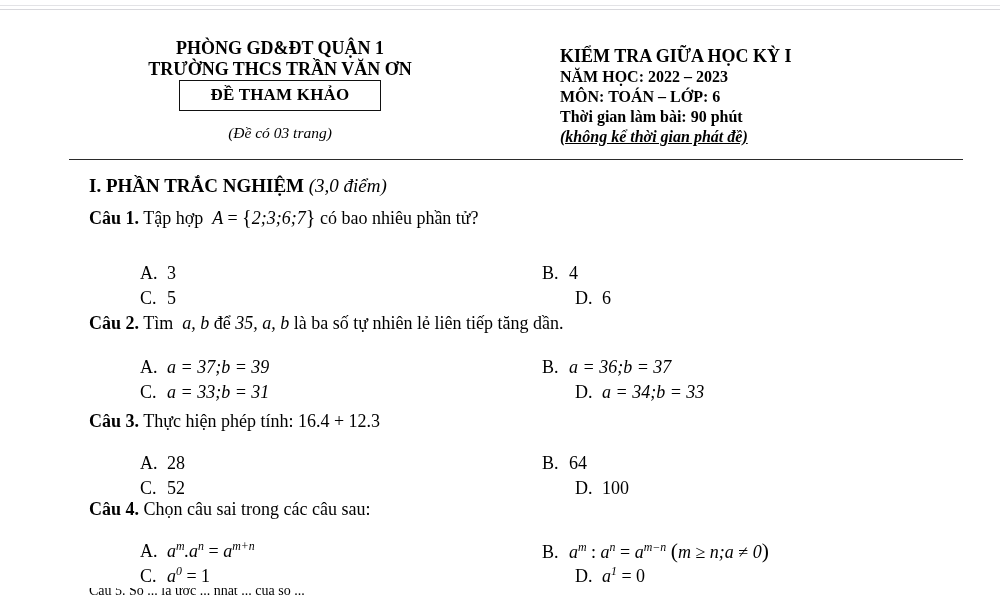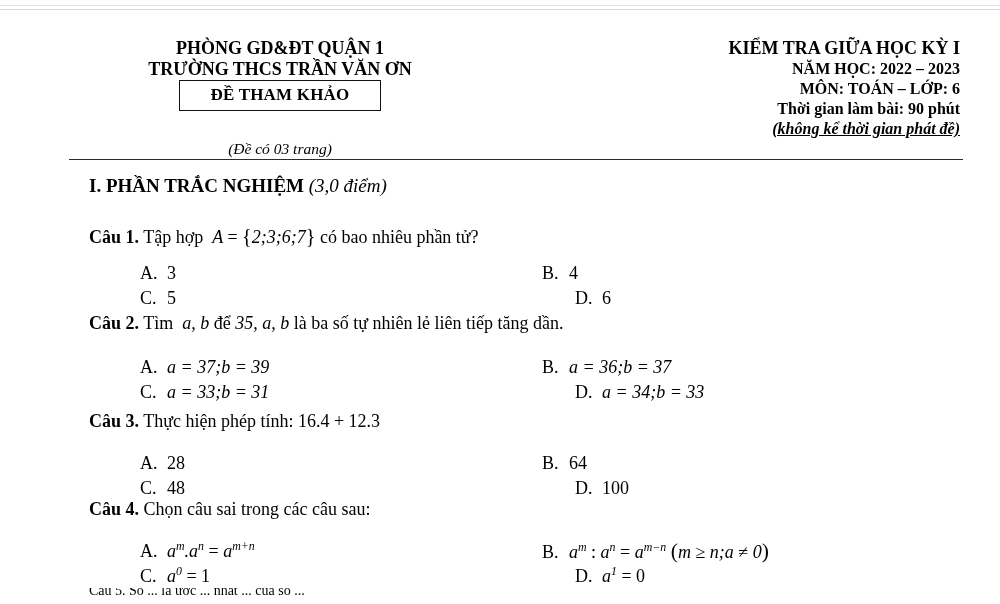--- a/index.html
+++ b/index.html
@@ -35,23 +35,23 @@
     height: 118px;
   }
   .hdr-left {
     position: absolute;
     left: 70px; top: 0;
     width: 420px;
     text-align: center;
   }
   .hdr-right {
     position: absolute;
-    left: 560px; top: 0;
+    left: 560px; top: 8px;
     width: 400px;
-    text-align: right;
+    text-align: left;
   }
   .hdr-line {
     font-weight: bold;
     font-size: 18px;
     line-height: 21px;
     white-space: nowrap;
   }
   .hdr-line.small {
     font-size: 16px;
     line-height: 20px;
@@ -69,21 +69,21 @@
     padding: 4px 30px 5px 30px;
     font-weight: bold;
     font-size: 17px;
     line-height: 20px;
     letter-spacing: 0.2px;
   }
   .pages-note {
     font-style: italic;
     font-size: 15.5px;
     line-height: 19px;
-    margin-top: 28px;
+    margin-top: 12px;
   }
 
   .rule {
     position: absolute;
     left: 69px; top: 159px;
     width: 894px; height: 0;
     border-top: 1.7px solid #2b2b2b;
   }
 
   
@@ -177,21 +177,21 @@
 
 <div class="rule"></div>
 
 <div class="content">
 
   <div class="section-title">
     <b>I.</b><b>&nbsp;</b><b>PHẦN TRẮC NGHIỆM</b>
     <i>(3,0 điểm)</i>
   </div>
 
-  <div class="q" style="top:55px">
+  <div class="q" style="top:36px">
     <span class="lbl">Câu 1.</span>
     <span>Tập hợp</span>
     &nbsp;<span class="mth">A <span class="mup">=</span> <span class="brace">{</span>2;3;6;7<span class="brace">}</span></span>
     <span>có bao nhiêu phần tử?</span>
   </div>
 
   <div class="opts" style="top:92px">
     <div class="opt cA">
       <span class="ltr">A.</span><span>3</span>
     </div>
@@ -237,21 +237,21 @@
   </div>
 
   <div class="opts" style="top:282px">
     <div class="opt cA">
       <span class="ltr">A.</span><span>28</span>
     </div>
     <div class="opt cB">
       <span class="ltr">B.</span><span>64</span>
     </div>
     <div class="opt cC">
-      <span class="ltr">C.</span><span>48</span>
+      <span class="ltr">C.</span><span>52</span>
     </div>
     <div class="opt cD">
       <span class="ltr">D.</span><span>100</span>
     </div>
   </div>
 
   <div class="q" style="top:328px">
     <span class="lbl">Câu 4.</span>
     <span>Chọn câu sai trong các câu sau:</span>
   </div>

